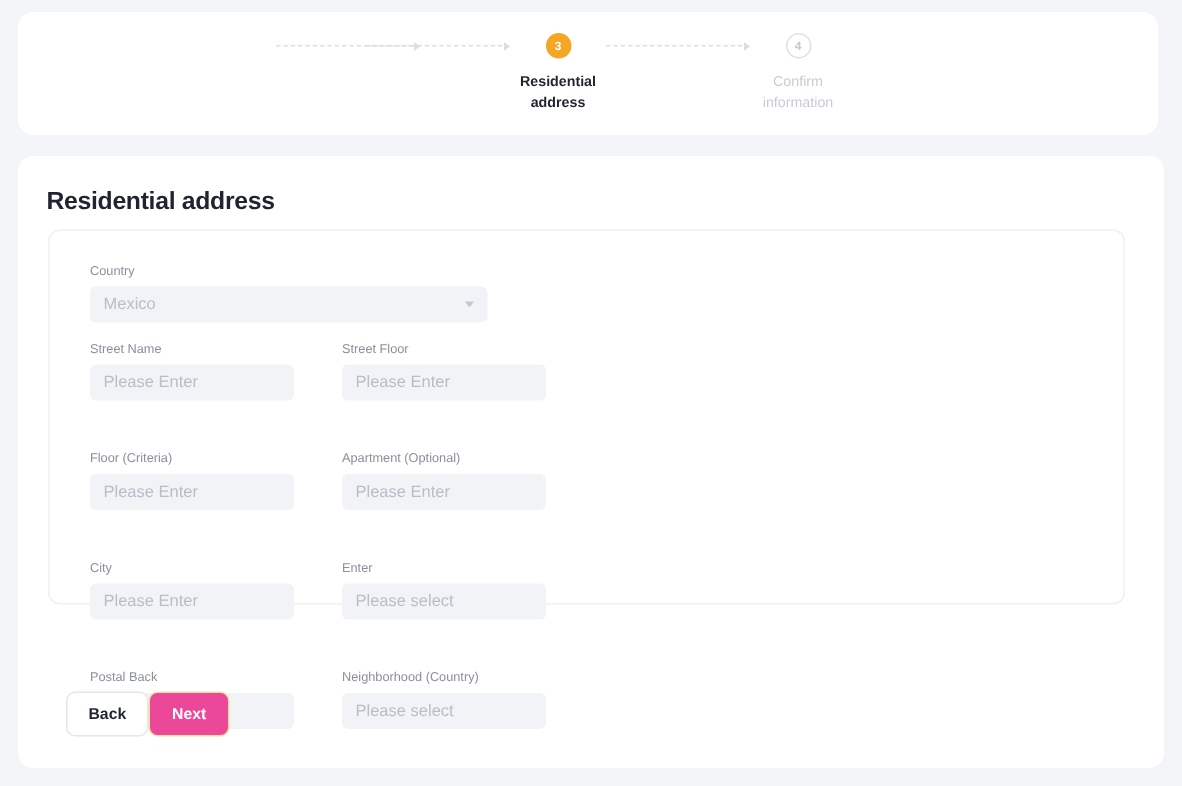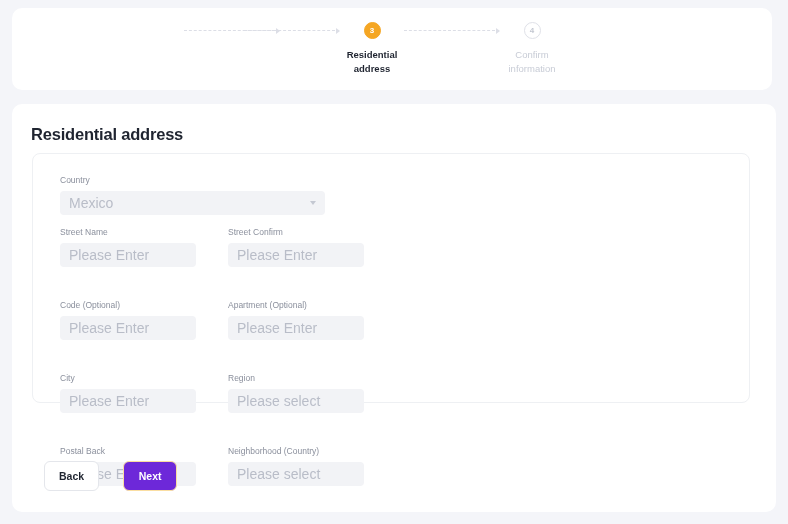--- a/index.html
+++ b/index.html
@@ -124,21 +124,21 @@
   .field-box {
     height: 24px;
     background: #f2f3f6;
     border-radius: 4px;
     display: flex;
     align-items: center;
     padding: 0 9px;
     position: relative;
   }
   .field-box .ph {
-    font-size: 14px;
+    font-size: 11px;
     color: #b9bdc8;
     line-height: 1;
   }
   .caret {
     position: absolute;
     right: 9px; top: 50%;
     margin-top: -2px;
     width: 0; height: 0;
     border-left: 3.5px solid transparent;
     border-right: 3.5px solid transparent;
@@ -179,25 +179,24 @@
     padding: 0 14px;
     cursor: pointer;
     user-select: none;
   }
   .btn-back {
     background: #ffffff;
     border: 1px solid #e4e6eb;
     color: #1f2430;
   }
   .btn-next {
-    background: #6d28d9;
+    background: #ec4899;
     border: 1px solid #fadea2;
     color: #ffffff;
     min-width: 54px;
-    margin-left: 24px;
   }
 </style>
 </head>
 <body>
 
 <div class="page">
 
   <div class="stepper-card">
     <div class="stepper">
 
@@ -247,49 +246,49 @@
       <div class="grid">
 
         <div class="cell">
           <div class="field-label">Street Name</div>
           <div class="field-box">
             <span class="ph">Please Enter</span>
           </div>
         </div>
 
         <div class="cell">
-          <div class="field-label">Street Confirm</div>
-          <div class="field-box">
-            <span class="ph">Please Enter</span>
-          </div>
-        </div>
-
-        <div class="cell">
-          <div class="field-label">Code (Optional)</div>
+          <div class="field-label">Street Floor</div>
+          <div class="field-box">
+            <span class="ph">Please Enter</span>
+          </div>
+        </div>
+
+        <div class="cell">
+          <div class="field-label">Floor (Criteria)</div>
           <div class="field-box">
             <span class="ph">Please Enter</span>
           </div>
         </div>
 
         <div class="cell">
           <div class="field-label">Apartment (Optional)</div>
           <div class="field-box">
             <span class="ph">Please Enter</span>
           </div>
         </div>
 
         <div class="cell">
           <div class="field-label">City</div>
           <div class="field-box">
             <span class="ph">Please Enter</span>
           </div>
         </div>
 
         <div class="cell">
-          <div class="field-label">Region</div>
+          <div class="field-label">Enter</div>
           <div class="field-box">
             <span class="ph">Please select</span>
           </div>
         </div>
 
         <div class="cell">
           <div class="field-label">Postal Back</div>
           <div class="field-box">
             <span class="ph">Please Enter</span>
           </div>

